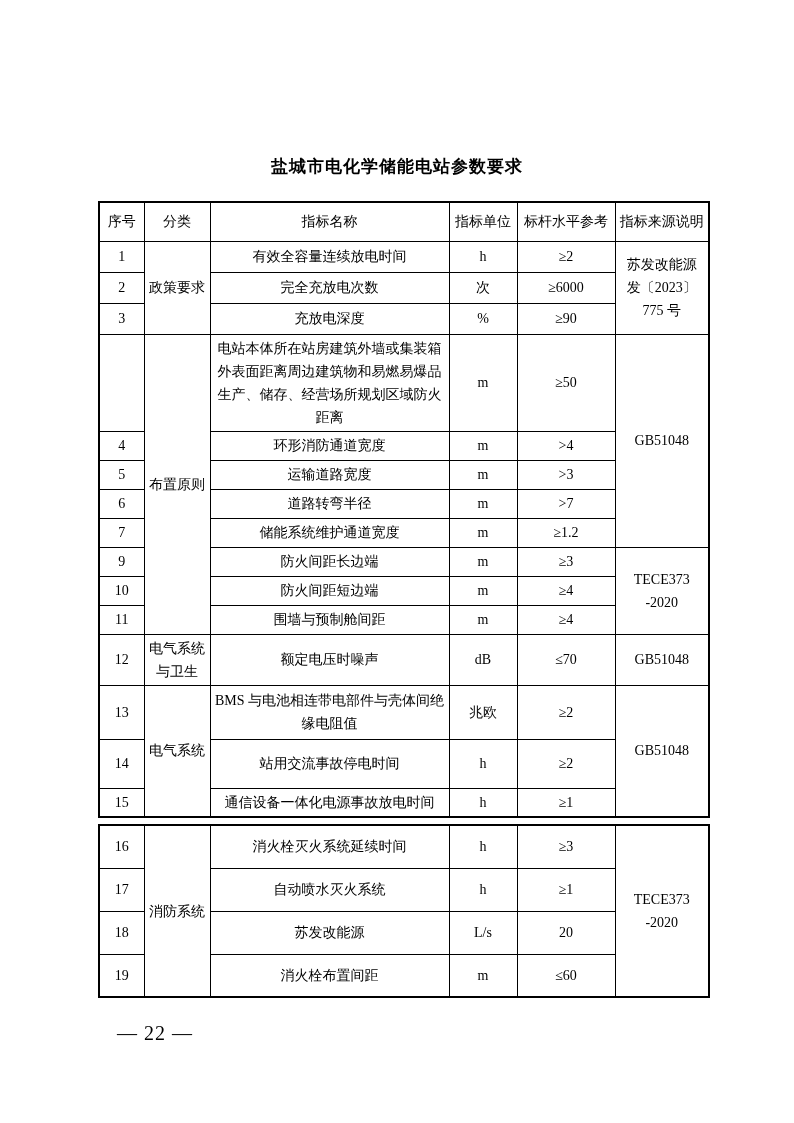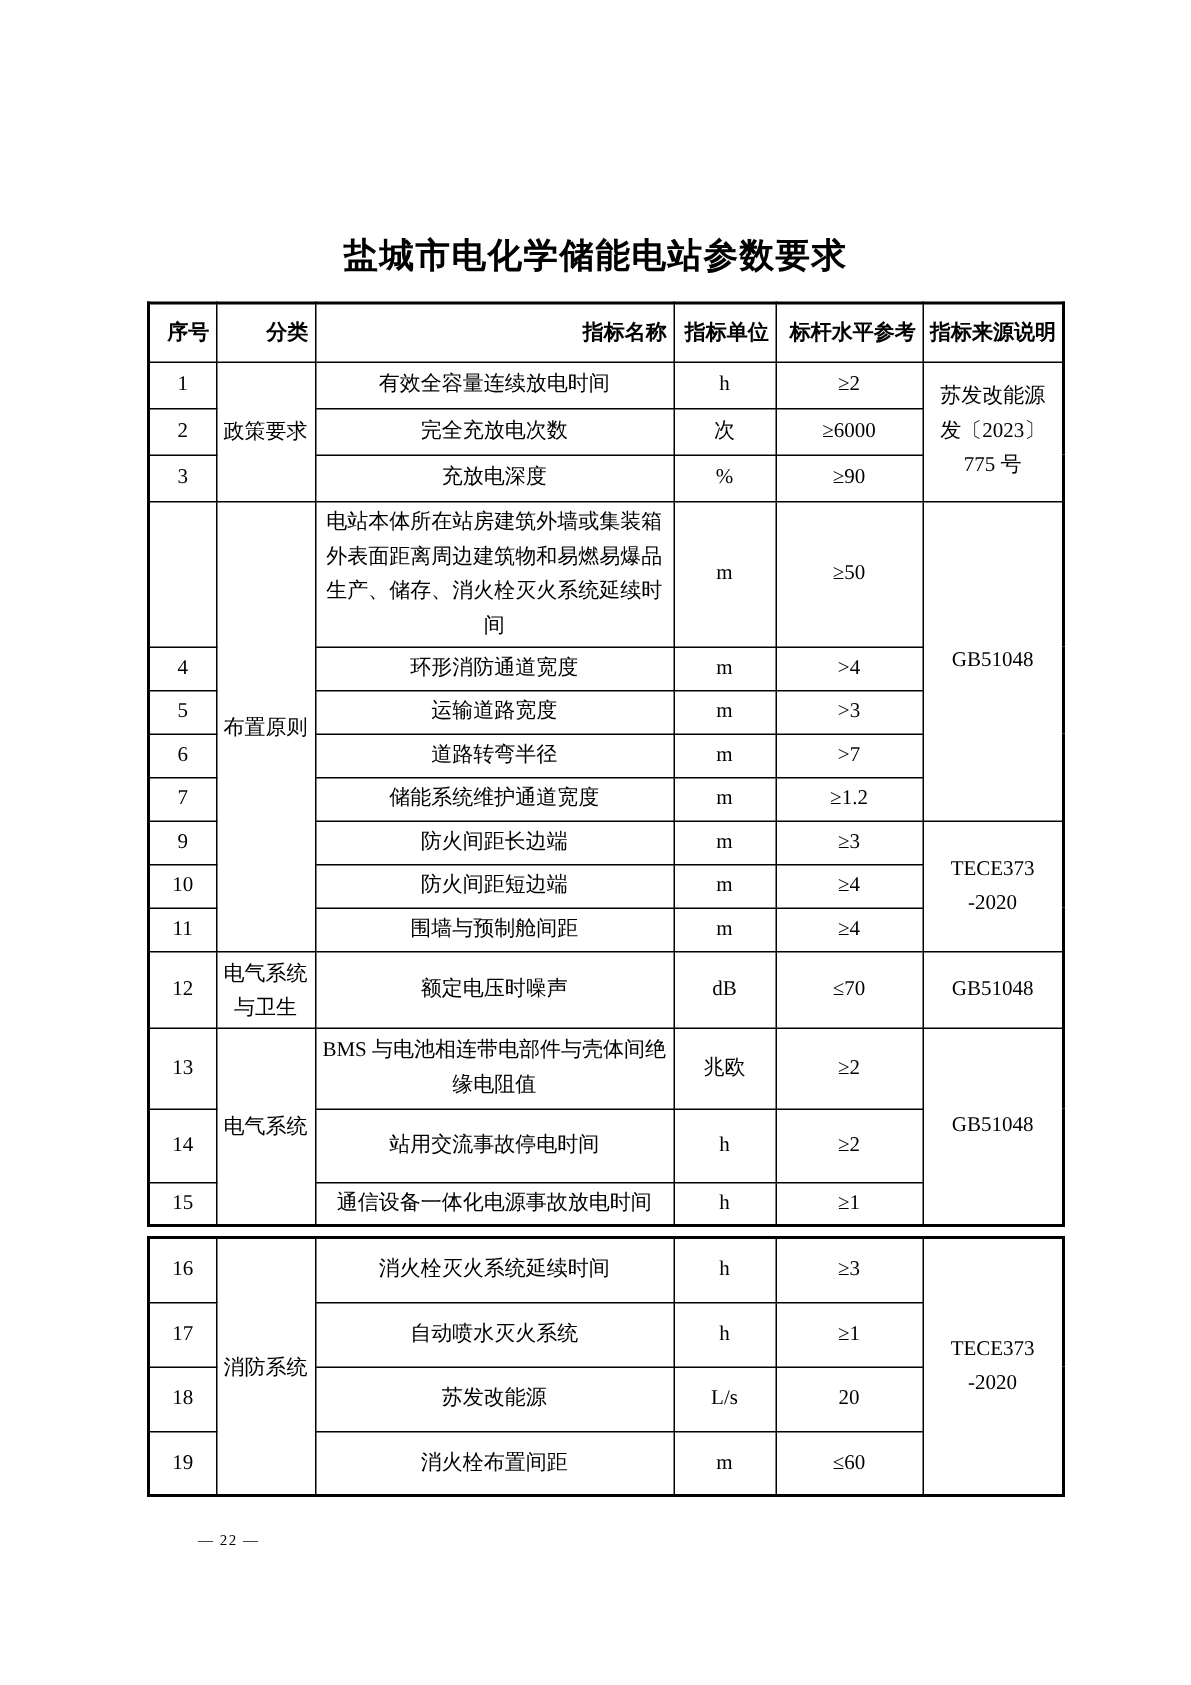--- a/index.html
+++ b/index.html
@@ -12,21 +12,21 @@
     font-family: "Liberation Serif", serif;
     overflow: hidden;
   }
   .title {
     position: absolute;
     left: 0; right: 0;
     top: 155px;
     text-align: center;
     font-family: "Liberation Sans", sans-serif;
     font-weight: bold;
-    font-size: 23px;
+    font-size: 17px;
     letter-spacing: 1px;
   }
   table.param {
     position: absolute;
     left: 98px;
     border-collapse: collapse;
     table-layout: fixed;
     border: 2px solid #000000;
   }
   .t1 { top: 201px; }
@@ -35,40 +35,38 @@
     border: 1px solid #000000;
     font-size: 14px;
     line-height: 23px;
     text-align: center;
     vertical-align: middle;
     padding: 2px 4px;
     overflow: hidden;
   }
   table.param th {
     font-family: "Liberation Sans", sans-serif;
-    font-weight: bold;
-    text-align: right;
+    font-weight: normal;
   }
   td.c-cat {
     font-family: "Liberation Sans", sans-serif;
   }
   td.c-name {
     text-align: left;
     padding-left: 9px;
     padding-right: 6px;
     margin-top: 20px;
   }
   .pre { white-space: pre-line; }
   .pageno {
     position: absolute;
     left: 117px;
     top: 1022px;
-    font-size: 10px;
+    font-size: 20px;
     letter-spacing: 1px;
-    margin-left: 15px;
   }
 </style>
 </head>
 <body>
 
 <div class="page">
 
   <div class="title">盐城市电化学储能电站参数要求</div>
 
   <table class="param t1">
@@ -107,21 +105,21 @@
     </tr>
     <tr style="height:31px">
       <td class="c-no">3</td>
       <td class="c-name">充放电深度</td>
       <td class="c-unit">%</td>
       <td class="c-ref">≥90</td>
     </tr>
     <tr style="height:96px">
       <td class="c-no"></td>
       <td class="c-cat pre" rowspan="8">布置原则</td>
-      <td class="c-name">电站本体所在站房建筑外墙或集装箱外表面距离周边建筑物和易燃易爆品生产、储存、消火栓灭火系统延续时间</td>
+      <td class="c-name">电站本体所在站房建筑外墙或集装箱外表面距离周边建筑物和易燃易爆品生产、储存、经营场所规划区域防火距离</td>
       <td class="c-unit">m</td>
       <td class="c-ref">≥50</td>
       <td class="c-src pre" rowspan="5">GB51048</td>
     </tr>
     <tr style="height:29px">
       <td class="c-no">4</td>
       <td class="c-name">环形消防通道宽度</td>
       <td class="c-unit">m</td>
       <td class="c-ref">&gt;4</td>
     </tr>

